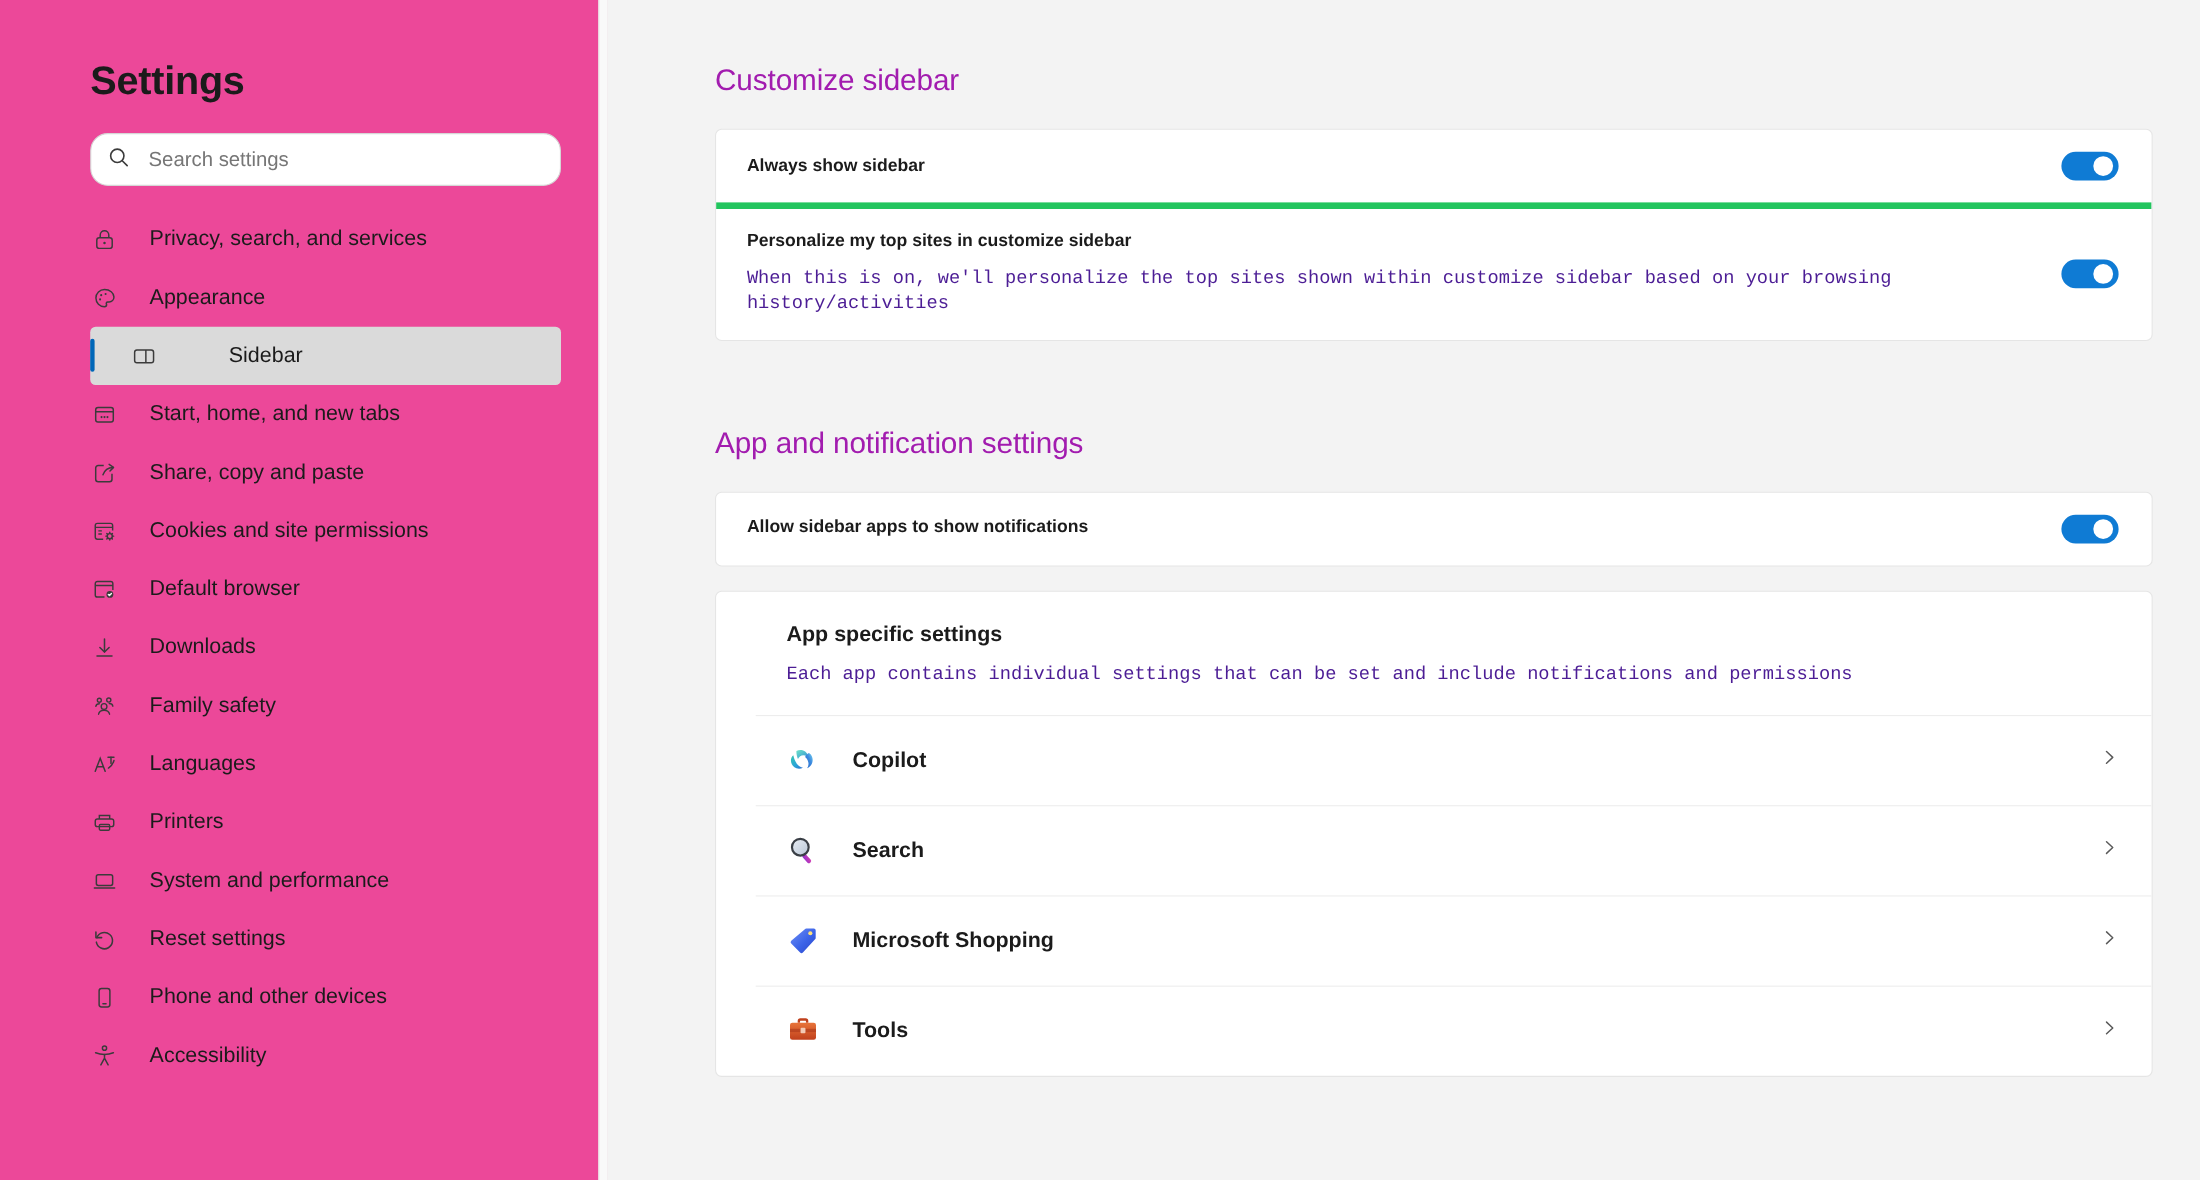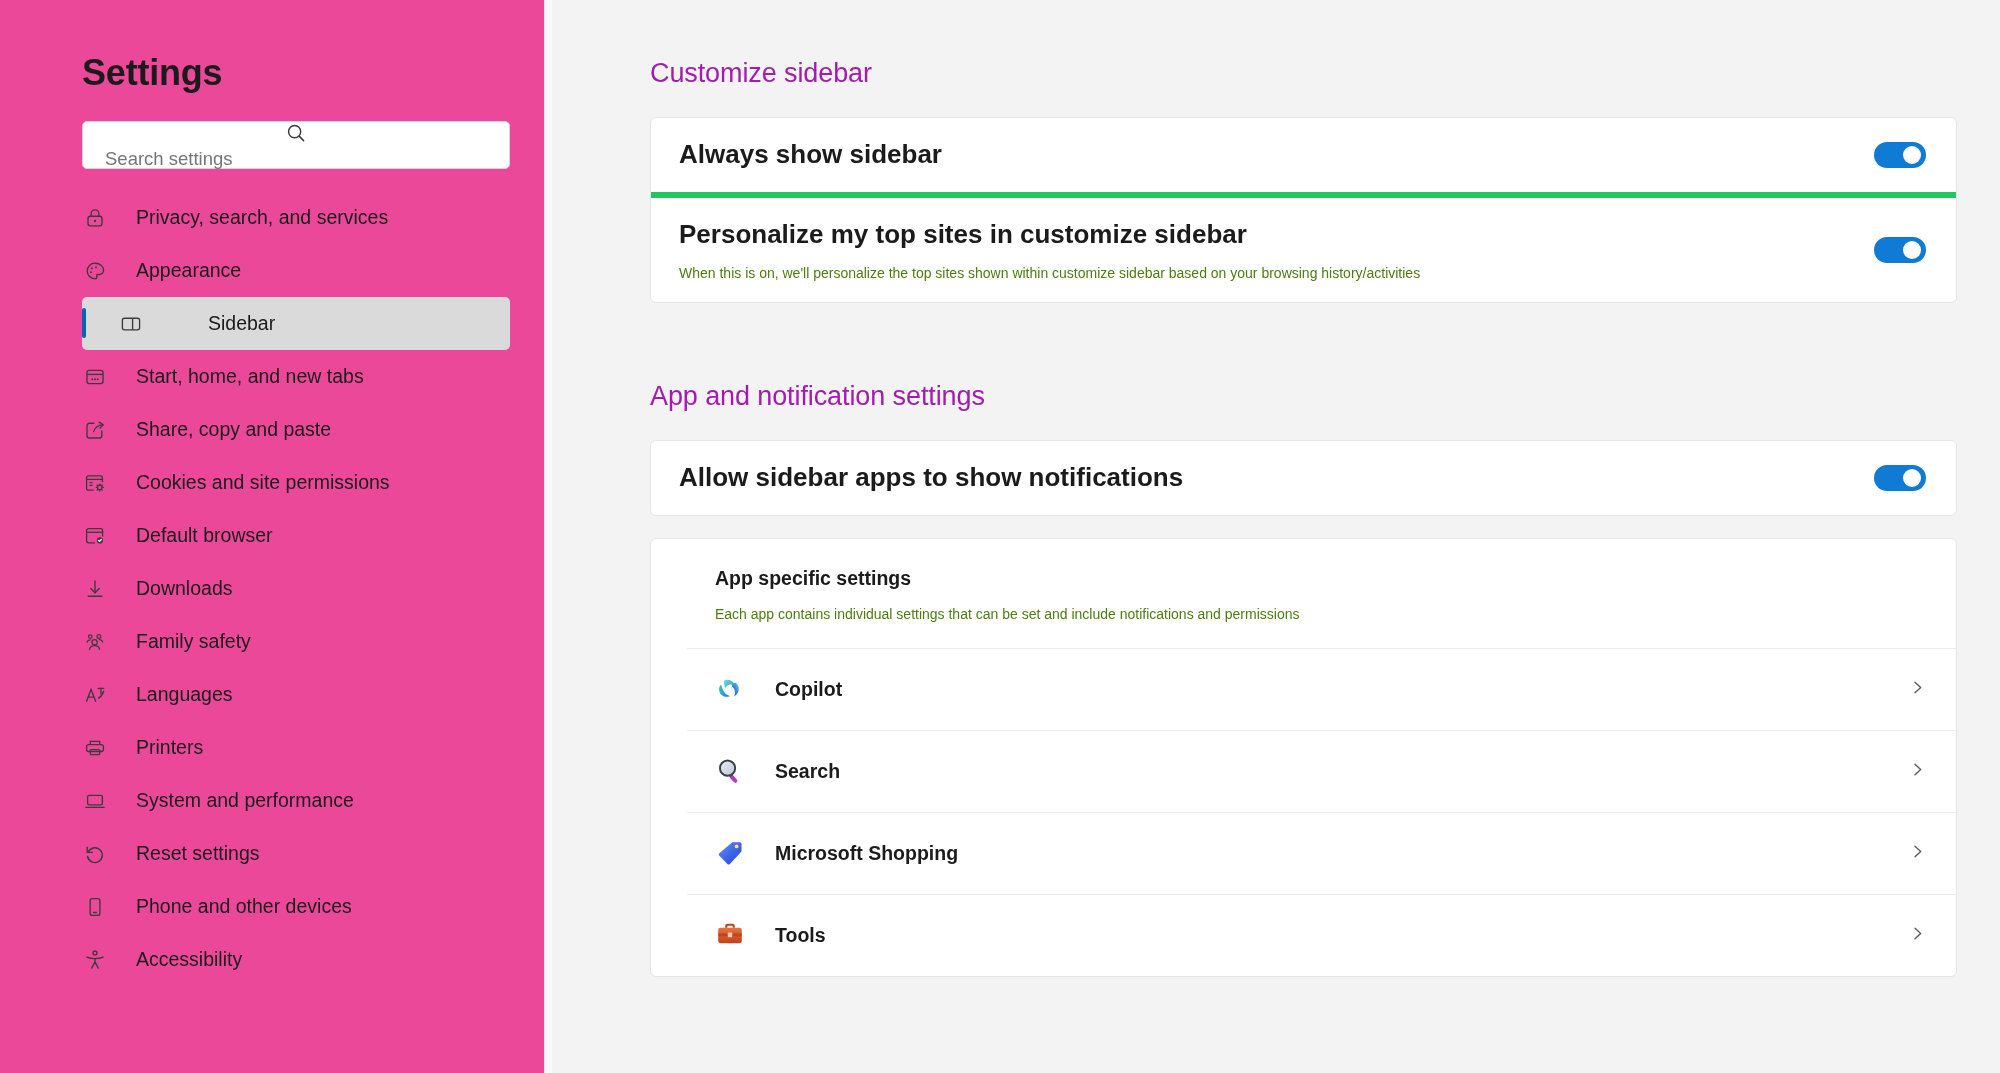--- a/index.html
+++ b/index.html
@@ -42,25 +42,24 @@
     color: #1b1b1b;
     margin: 52px 0 0 82px;
   }
 
   .search-wrap {
     margin: 27px 0 0 82px;
     width: 428px;
     height: 48px;
     background: #ffffff;
     border: 1px solid #d6d6d6;
-    border-radius: 5px;
+    border-radius: 16px;
     display: flex;
     align-items: center;
     padding: 0 14px;
-    flex-direction: column;
   }
   .search-wrap svg { flex: 0 0 auto; }
   .search-input {
     border: 0;
     outline: 0;
     background: transparent;
     font-family: inherit;
     font-size: 18.5px;
     color: #1b1b1b;
     margin-left: 16px;
@@ -166,30 +165,31 @@
     align-items: center;
     padding: 0 30px 0 28px;
     min-height: 66px;
     position: relative;
   }
   .card-row + .card-row { border-top: 6px solid #22c55e; }
 
   .row-texts { flex: 1 1 auto; padding: 20px 0; }
 
   .row-title {
-    font-size: 26px;
+    font-size: 16px;
     font-weight: 600;
     color: #1b1b1b;
     line-height: 1.3;
   }
   .row-desc {
-    font-size: 14px;
-    color: #4d7c0f;
+    font-size: 17px;
+    color: #4c1d95;
     margin-top: 12px;
     line-height: 1.35;
+    font-family: Liberation Mono, monospace;
   }
 
   
   .toggle {
     flex: 0 0 auto;
     width: 52px;
     height: 26px;
     border-radius: 13px;
     background: #0f7bd4;
     position: relative;

